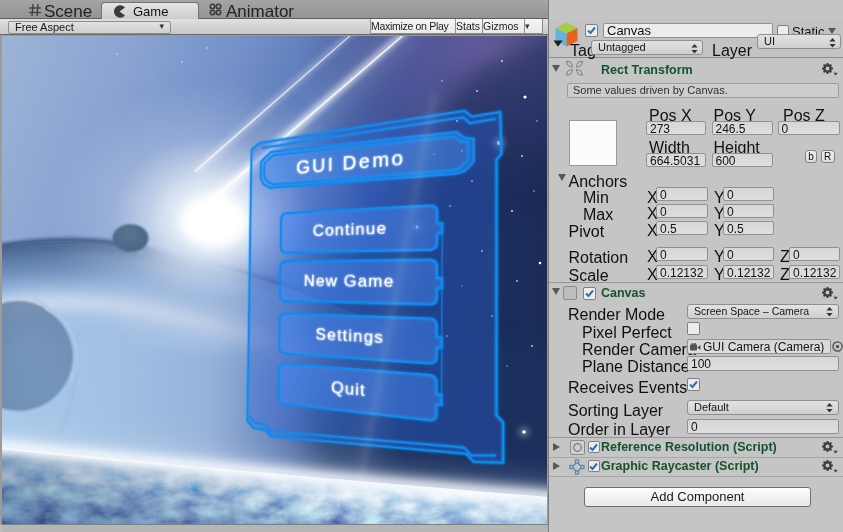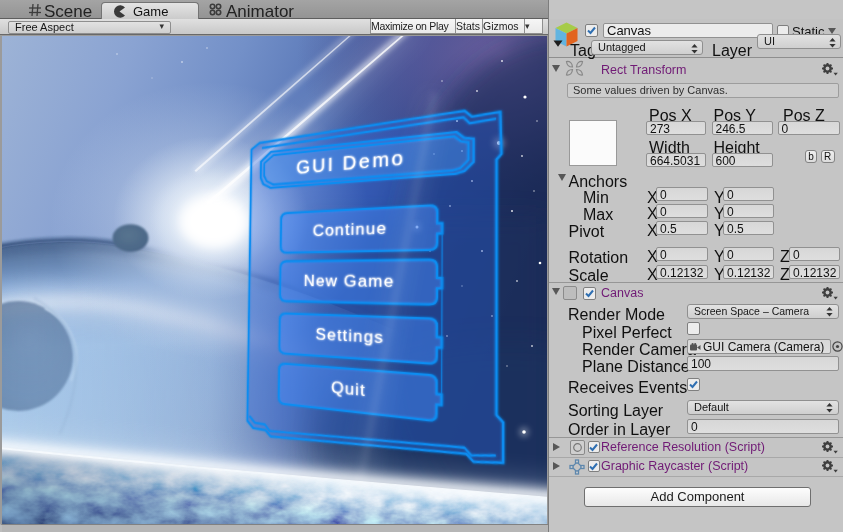--- a/index.html
+++ b/index.html
@@ -12,21 +12,21 @@
 .tabtxt{font-size:17px;color:#222;position:absolute;top:2px}
 .gtoolbar{position:absolute;left:0;top:19px;width:548px;height:16px;background:linear-gradient(#e0e0e0,#c8c8c8);border-bottom:1px solid #696969}
 .tbtn{position:absolute;top:0;height:15px;background:linear-gradient(#f6f6f6,#e9e9e9);border:1px solid #8f8f8f;border-top:none;font-size:11px;color:#1c1c1c;text-align:left;line-height:14px}
 #viewport{position:absolute;left:2px;top:36px;width:545px;height:488px;overflow:hidden;background:#44598f}
 .bstrip{position:absolute;left:0;top:524px;width:548px;height:8px;background:#b6b6b6;border-top:1px solid #818181;border-left:2px solid #bdbdbd}
 #menuP{position:absolute;left:0;top:0;width:256px;height:320px;transform-origin:0 0;
  transform:matrix3d(0.625953,-0.170951,0,-0.000717,-0.026214,0.873250,0,-0.000052,0,0,1,0,248,105,0,1)}
 #menuP svg{overflow:visible}
 
 .lbl{position:absolute;font-size:16px;color:#101010;white-space:nowrap}
-.blbl{position:absolute;font-size:12px;font-weight:normal;color:#701a75;white-space:nowrap}
+.blbl{position:absolute;font-size:12px;font-weight:bold;color:#14532d;white-space:nowrap}
 .fld{position:absolute;background:linear-gradient(#d7d7d7,#dedede);border:1px solid #919191;border-radius:2px;font-size:12px;color:#111;padding-left:3px;white-space:nowrap;overflow:hidden}
 .drp{position:absolute;background:linear-gradient(#e2e2e2,#cfcfcf);border:1px solid #8f8f8f;border-radius:3px;font-size:11px;color:#161616;padding-left:6px;white-space:nowrap;overflow:hidden}
 .cb{position:absolute;width:13px;height:13px;background:#ececec;border:1px solid #7f7f7f;border-radius:2px}
 .tri-r{position:absolute;width:0;height:0;border-left:7px solid #575757;border-top:4.5px solid transparent;border-bottom:4.5px solid transparent}
 .tri-d{position:absolute;width:0;height:0;border-top:7px solid #575757;border-left:4.5px solid transparent;border-right:4.5px solid transparent}
 .sep{position:absolute;left:0;width:295px;height:1px;background:#a2a2a2}
 </style></head>
 <body>
 <div id="game">
  <div class="tabbar">

